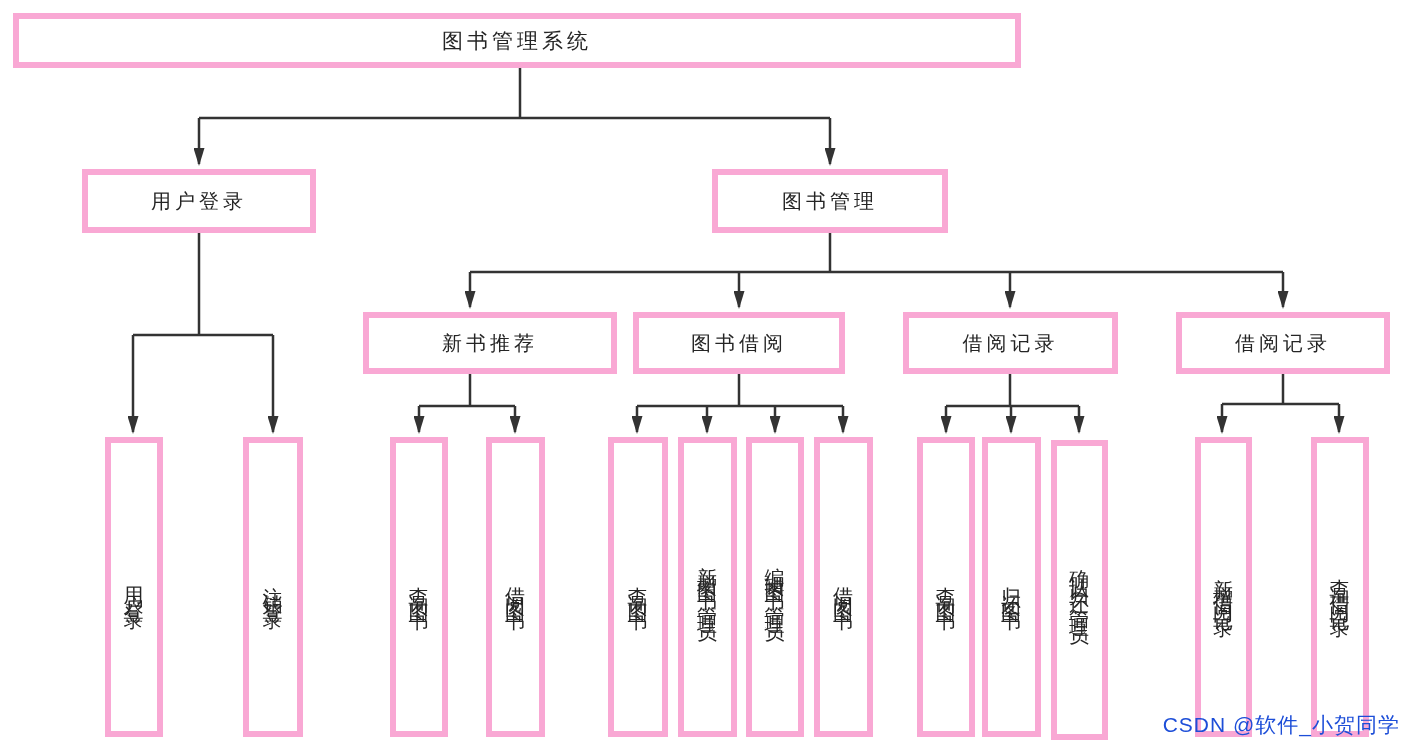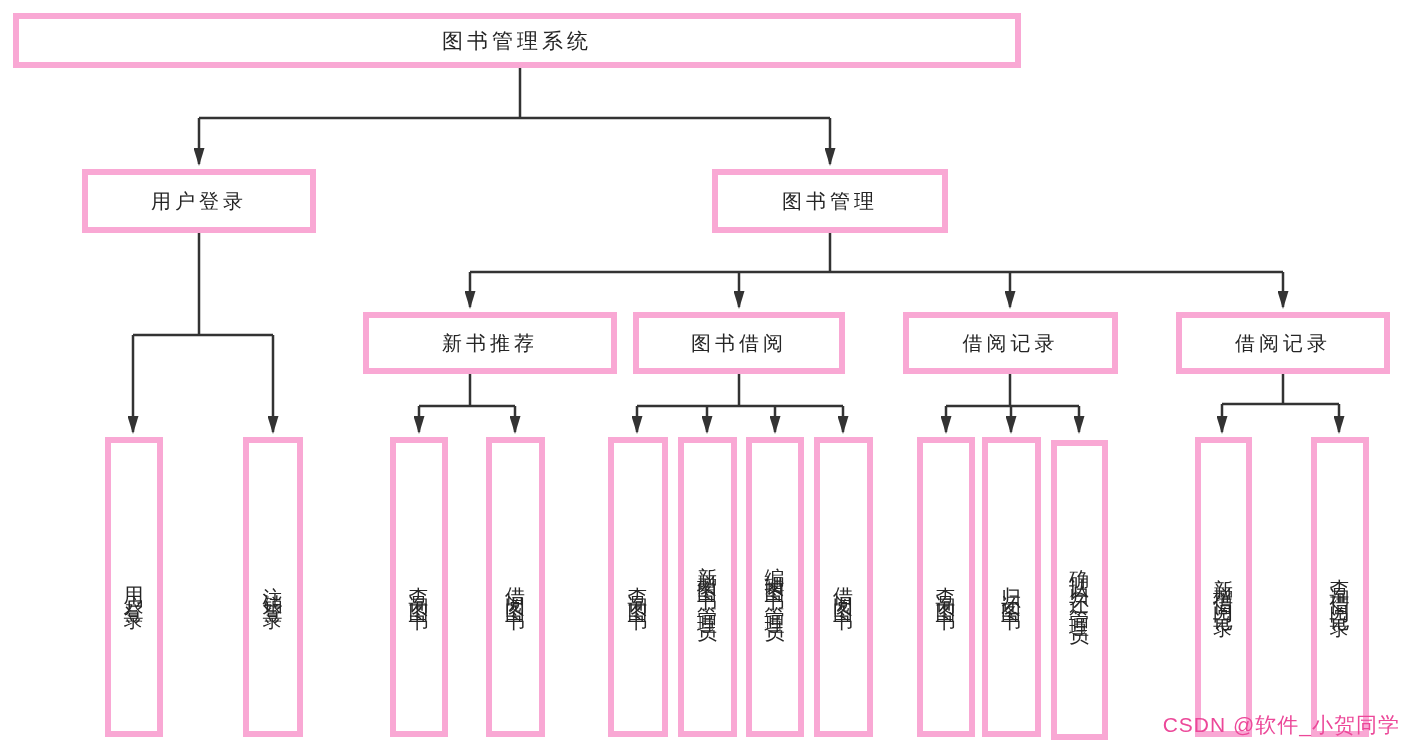--- a/index.html
+++ b/index.html
@@ -43,21 +43,21 @@
     letter-spacing: 8px;
     line-height: 1;
     white-space: nowrap;
   }
   #watermark {
     position: absolute;
     right: 5px;
     bottom: 8px;
     font-size: 21px;
     letter-spacing: 1px;
-    color: #ec4899;
+    color: #1d4ed8;
     z-index: 10;
     white-space: nowrap;
   }
   line, path.conn { stroke: #333333; stroke-width: 2.5; fill: none; }
 </style>
 </head>
 <body>
 
 <div id="stage">
 

